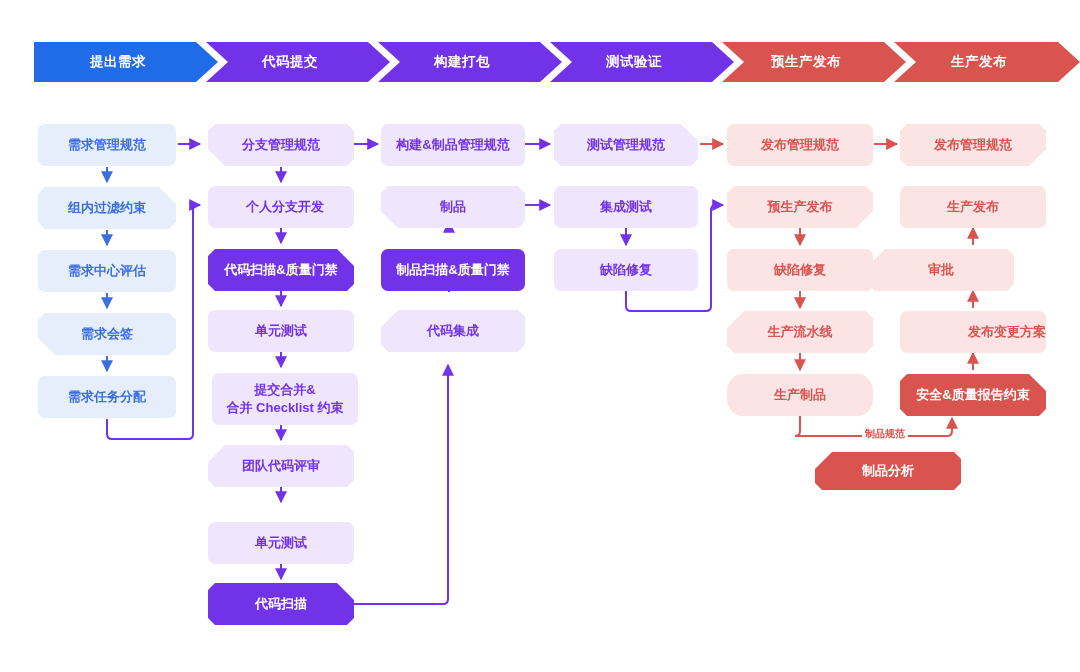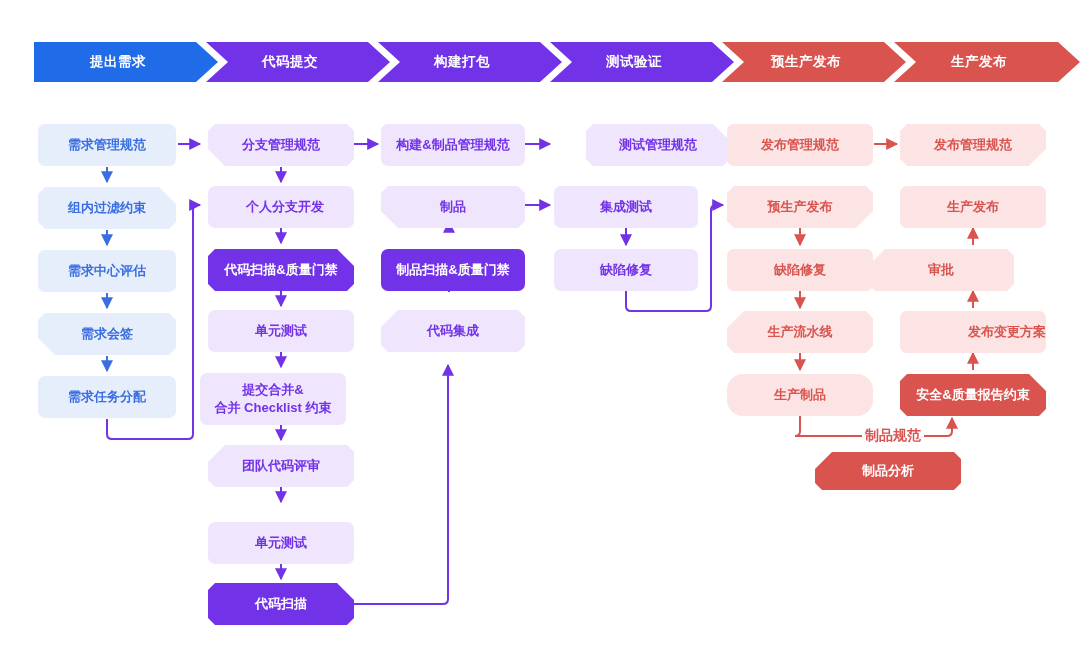--- a/index.html
+++ b/index.html
@@ -40,21 +40,21 @@
   .n-solid-red   { background: #d9534f; color: #ffffff; }
 
   
   .cut-tr { border-radius: 7px; clip-path: polygon(0 7px, 7px 0, calc(100% - 17px) 0, 100% 17px, 100% calc(100% - 7px), calc(100% - 7px) 100%, 7px 100%, 0 calc(100% - 7px)); }
   .cut-bl { clip-path: polygon(0 7px, 7px 0, calc(100% - 7px) 0, 100% 7px, 100% calc(100% - 7px), calc(100% - 7px) 100%, 17px 100%, 0 calc(100% - 17px)); }
   .cut-tl { clip-path: polygon(17px 0, calc(100% - 7px) 0, 100% 7px, 100% calc(100% - 7px), calc(100% - 7px) 100%, 7px 100%, 0 calc(100% - 7px), 0 17px); }
 
   
   .svg-layer { position: absolute; left: 0; top: 0; width: 1080px; height: 672px; pointer-events: none; }
   .edge-label {
-    position: absolute; font-size: 14px; font-weight: bold; color: #d9534f;
+    position: absolute; font-size: 10px; font-weight: bold; color: #d9534f;
     background: #ffffff; padding: 0 3px; white-space: nowrap;
   }
 </style>
 </head>
 <body>
 
 <div id="root">
 
   <div class="phase-bar">
     <div class="phase blue chev-first" style="left:0px;   width:184px;">
@@ -166,21 +166,21 @@
     </div>
   <div class="node n-purple" style="left:208px; top:186px; width:146px; height:42px;padding-left:8px;">
       <span>个人分支开发</span>
     </div>
   <div class="node n-solid-purple cut-tr" style="left:208px; top:249px; width:146px; height:42px;">
       <span>代码扫描&amp;质量门禁</span>
     </div>
   <div class="node n-purple" style="left:208px; top:310px; width:146px; height:42px;">
       <span>单元测试</span>
     </div>
-  <div class="node n-purple" style="left:200px; top:373px; width:146px; height:52px; white-space:pre-line;"><span style="white-space:pre-line;">提交合并&amp;
+  <div class="node n-purple" style="left:212px; top:373px; width:146px; height:52px; white-space:pre-line;"><span style="white-space:pre-line;">提交合并&amp;
 合并 Checklist 约束</span></div>
   <div class="node n-purple cut-tl" style="left:208px; top:445px; width:146px; height:42px;">
       <span>团队代码评审</span>
     </div>
   <div class="node n-purple" style="left:208px; top:522px; width:146px; height:42px;">
       <span>单元测试</span>
     </div>
   <div class="node n-solid-purple cut-tr" style="left:208px; top:583px; width:146px; height:42px;">
       <span>代码扫描</span>
     </div>
@@ -191,21 +191,21 @@
   <div class="node n-purple cut-bl" style="left:381px; top:186px; width:144px; height:42px;">
       <span>制品</span>
     </div>
   <div class="node n-solid-purple" style="left:381px; top:249px; width:144px; height:42px;">
       <span>制品扫描&amp;质量门禁</span>
     </div>
   <div class="node n-purple cut-tl" style="left:381px; top:310px; width:144px; height:42px;">
       <span>代码集成</span>
     </div>
 
-  <div class="node n-purple cut-tr" style="left:554px; top:124px; width:144px; height:42px;margin-left:32px;">
+  <div class="node n-purple cut-tr" style="left:554px; top:124px; width:144px; height:42px;">
       <span>测试管理规范</span>
     </div>
   <div class="node n-purple" style="left:554px; top:186px; width:144px; height:42px;">
       <span>集成测试</span>
     </div>
   <div class="node n-purple" style="left:554px; top:249px; width:144px; height:42px;">
       <span>缺陷修复</span>
     </div>
 
   <div class="node n-red" style="left:727px; top:124px; width:146px; height:42px;">

